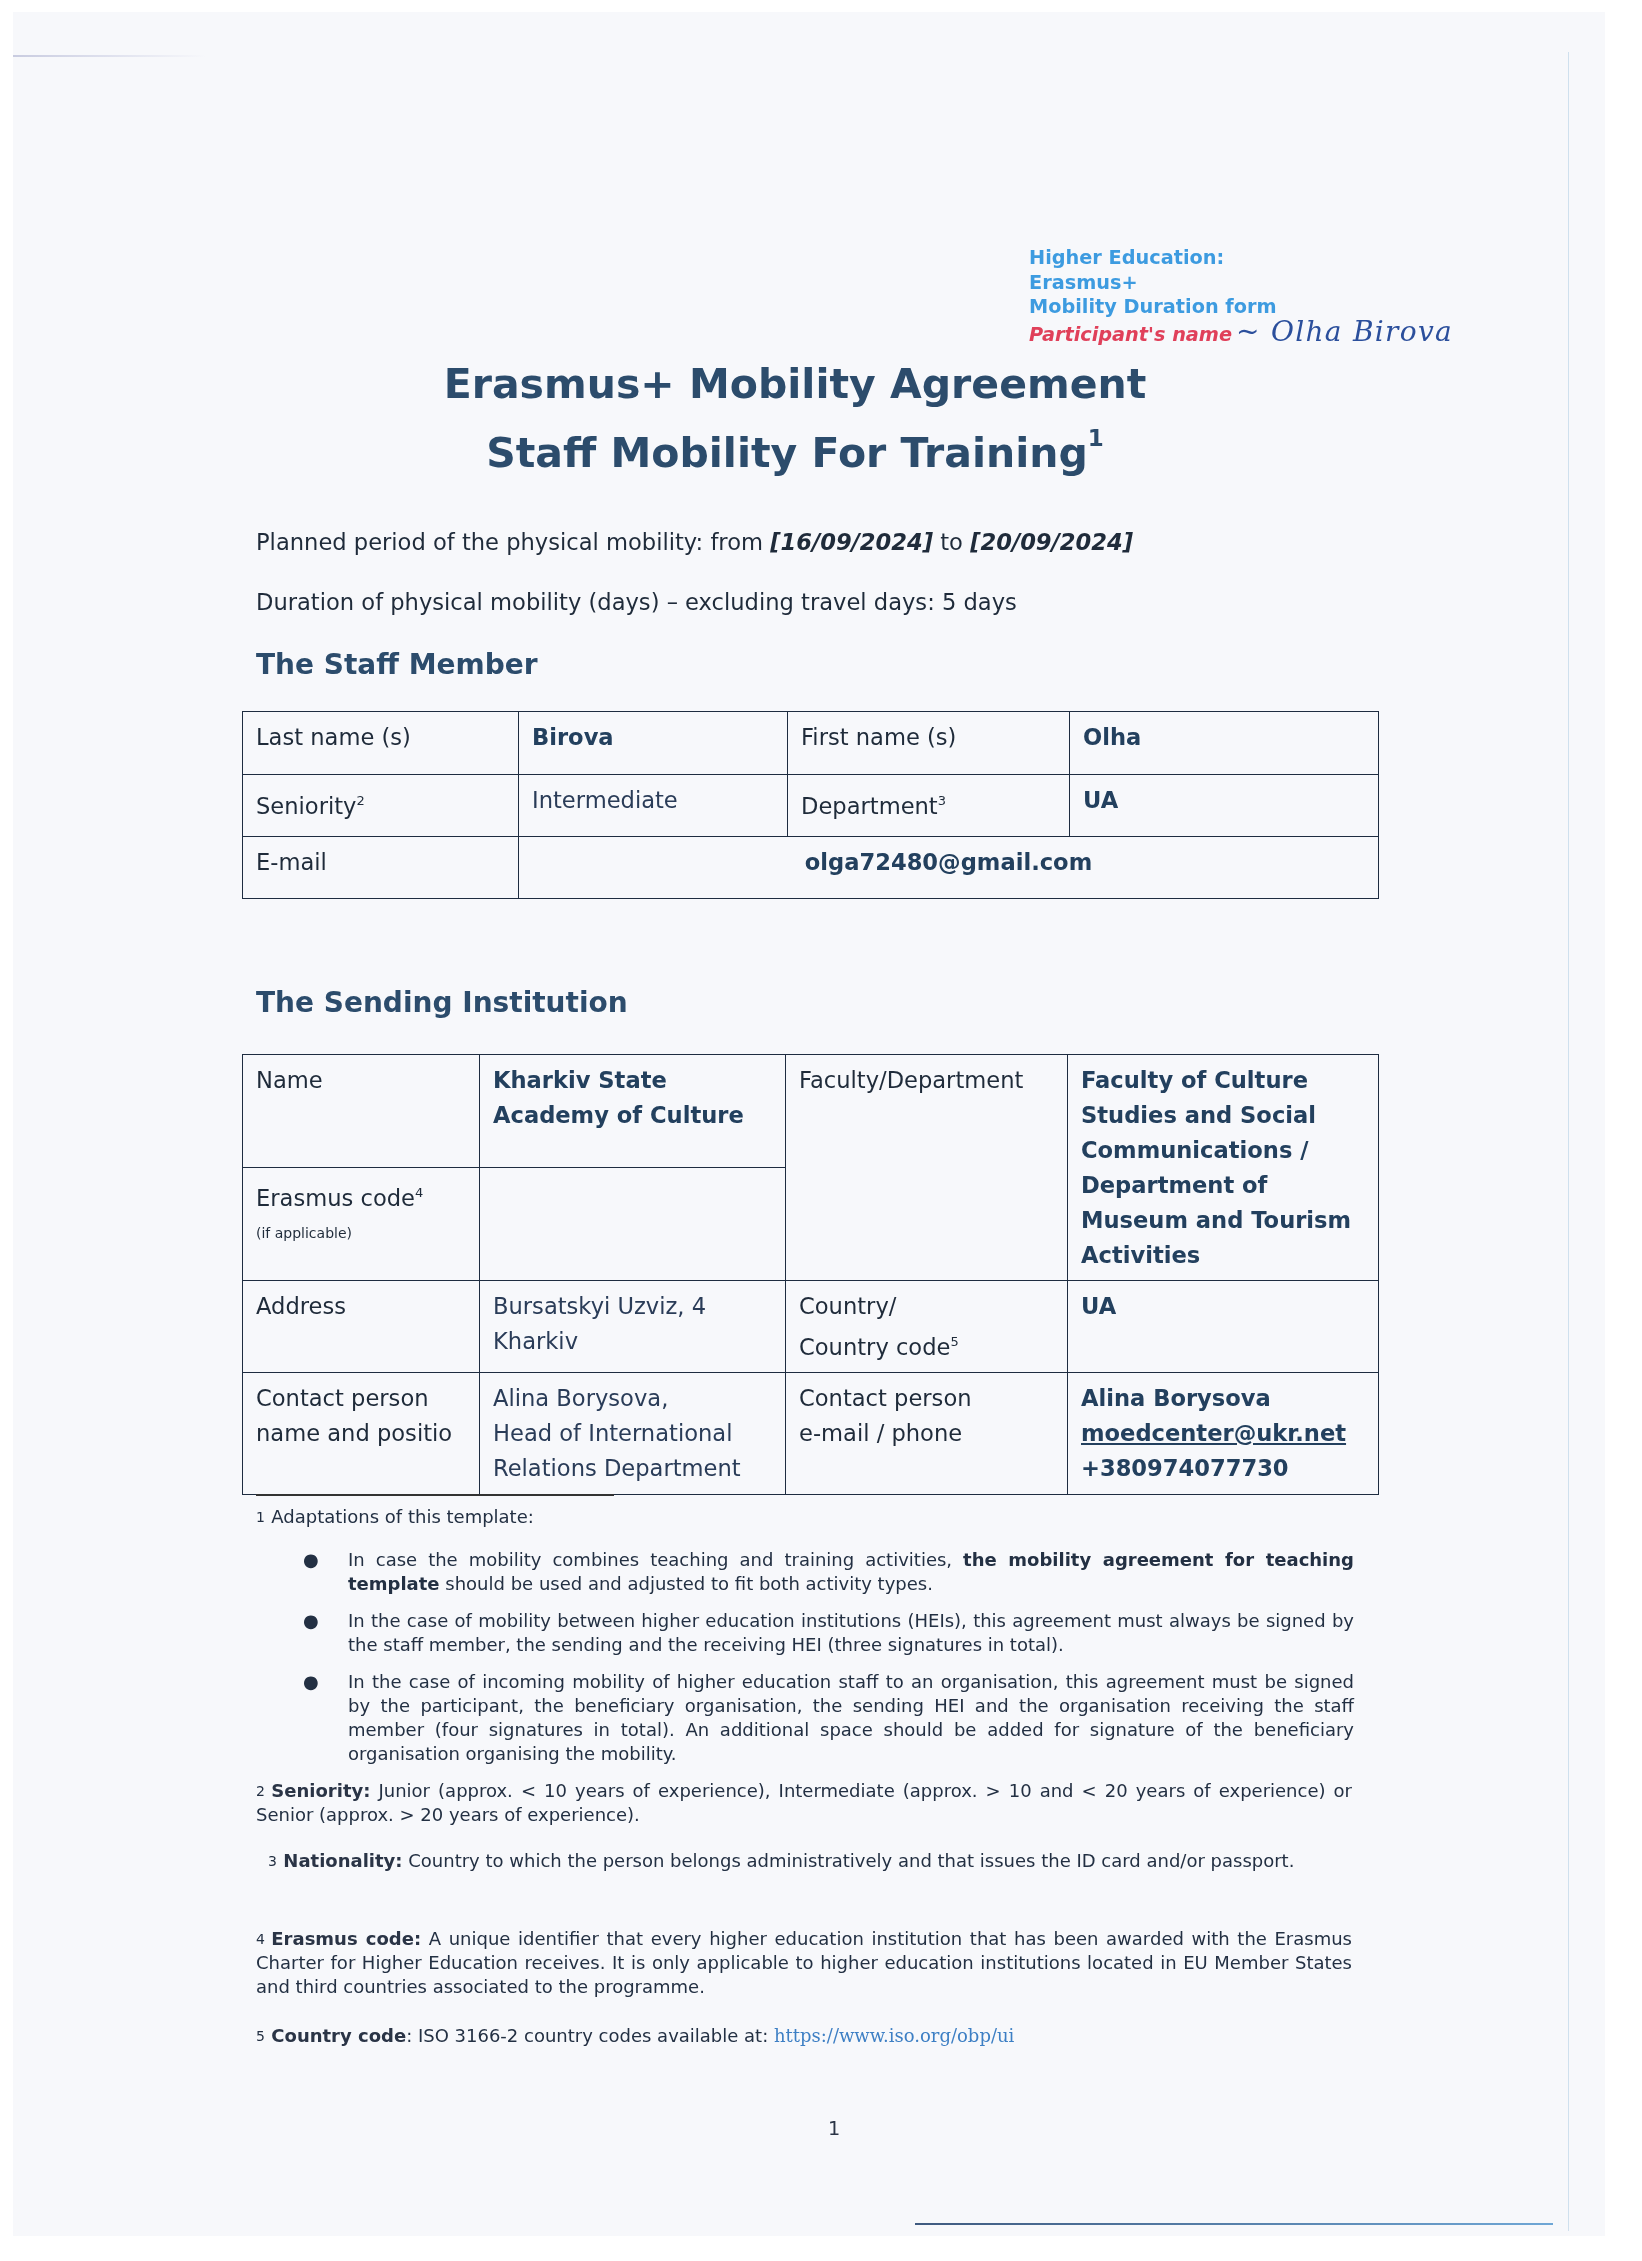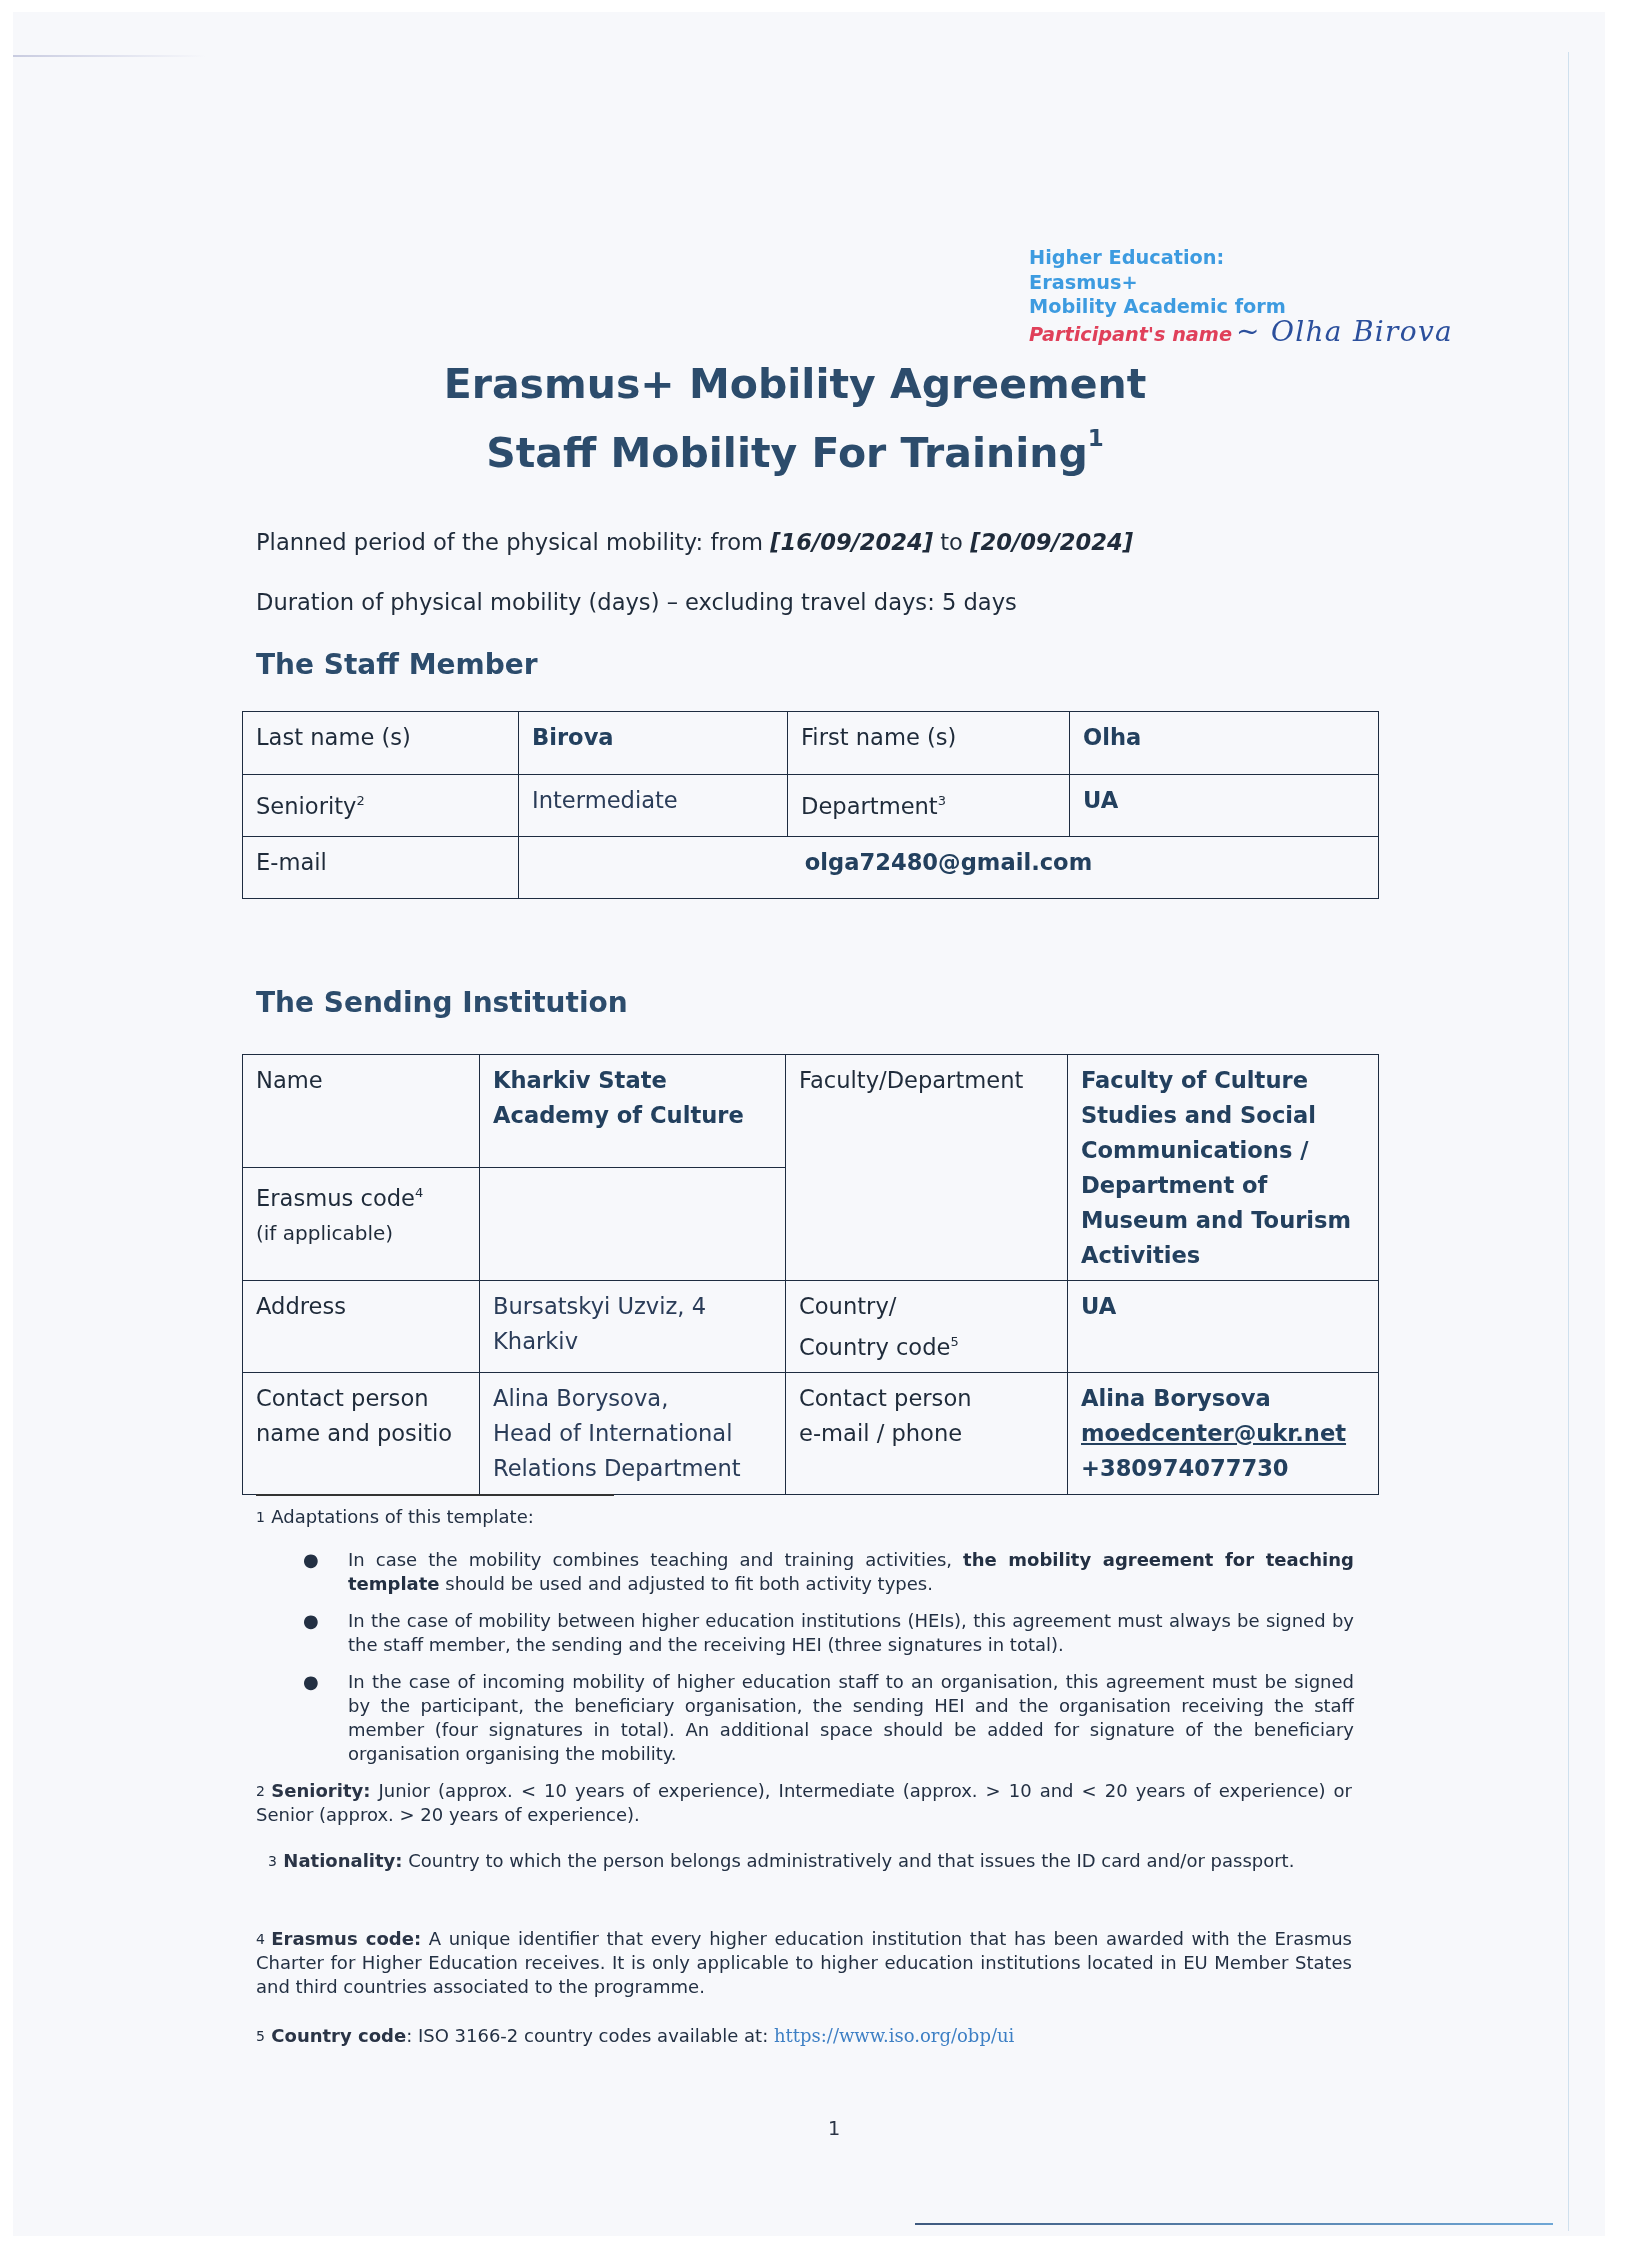--- a/index.html
+++ b/index.html
@@ -42,21 +42,21 @@
   .section-h { position:absolute; left:256px; font-size:28px; font-weight:bold; color:#2c4c6c; }
 
   table.grid { position:absolute; border-collapse:collapse; table-layout:fixed; }
   table.grid td {
     border:1.9px solid #1e2c40; vertical-align:top; padding:7.7px 13px;
     font-size:22.6px; line-height:35px; color:#1f2b3a;
   }
   table.grid td.val-bold { font-weight:bold; color:#23405e; }
   table.grid td.val { color:#2a3c58; }
   table.grid sup { font-size:13px; }
-  .small { font-size:20px; }
+  .small { font-size:14px; }
   .center { text-align:center; }
   .underline { text-decoration:underline; }
 
   .fn-rule { position:absolute; left:256px; top:1494px; width:358px; height:1.9px; background:#333; }
   .fn { position:absolute; left:256px; width:1096px; font-size:18px; line-height:24px; color:#233043; }
   .fn .num { font-size:14px; vertical-align:top; margin-right:6.4px; }
   .fn b { font-weight:bold; color:#2a3446; }
   .bullets { position:absolute; left:303px; width:1051px; font-size:18px; line-height:24px; color:#233043; }
   .bullet { display:flex; margin-bottom:13px; }
   .bullet .dot { width:45px; flex:none; font-size:18px; }
@@ -67,21 +67,21 @@
 </head>
 <body>
 
 <div class="page"></div>
 <div class="scan-line-top"></div>
 <div class="right-margin-line"></div>
 
 <div class="header-block">
   <div class="blue">Higher Education:</div>
   <div class="blue">Erasmus+</div>
-  <div class="blue">Mobility Academic form</div>
+  <div class="blue">Mobility Duration form</div>
   <div>
     <span class="red">Participant's name</span><span class="hand">~ Olha Birova</span>
   </div>
 </div>
 
 <div class="title t1">Erasmus+ Mobility Agreement</div>
 <div class="title t2">
   <span>Staff Mobility For Training</span><sup>1</sup>
 </div>
 

